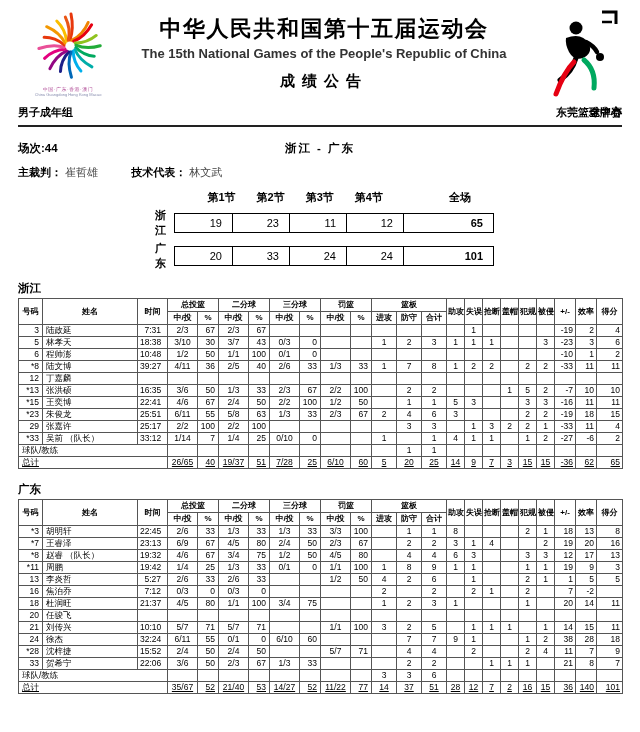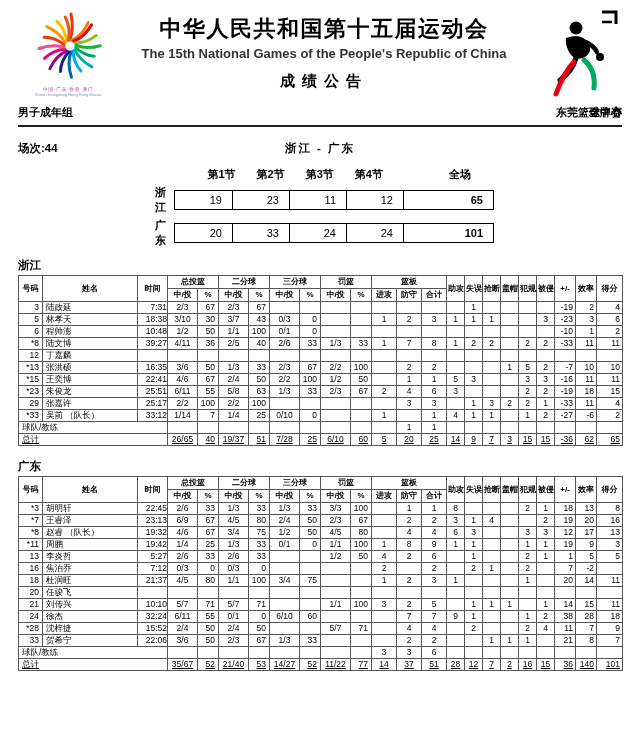--- a/index.html
+++ b/index.html
@@ -46,21 +46,21 @@
 
   
   .team-label{font-size:11.5px;font-weight:bold;margin:10px 0 2px 0;}
   .gd .team-label{margin-top:13px;}
   table.box{width:604px;border-collapse:collapse;table-layout:fixed;border:1.5px solid #000;}
   table.box th,table.box td{border:1px solid #555;padding:0 2px;height:11px;line-height:11px;
         font-size:8.5px;overflow:hidden;white-space:nowrap;box-sizing:border-box;}
   table.box thead th{font-weight:bold;font-size:8px;text-align:center;padding:0 1px;height:12px;line-height:12px;}
   table.box td.c-no{text-align:right;padding-right:3px;}
   table.box td.c-name{text-align:left;padding-left:3px;}
-  table.box td.c-time{text-align:right;padding-right:0;}
+  table.box td.c-time{text-align:right;padding-right:6px;}
   table.box td.c-frac{text-align:center;}
   table.box td.c-pct{text-align:right;padding-right:3px;}
   table.box td.c-mid{text-align:center;}
   table.box td.c-end{text-align:right;padding-right:2px;}
   table.box tr.trow td{border-top:1px solid #555;}
   table.box tr.total td{border-top:1.5px solid #000;text-decoration:underline;}
   table.box td.span-label{text-align:left;padding-left:3px;}
 </style>
 </head>
 <body>
@@ -123,20 +123,26 @@
     <span class="mid">金牌赛</span>
     <span>东莞篮球中心</span>
   </div>
   <hr class="rule">
 
   <div class="game-row">
     <span>场次:44</span>
     <span class="mid">浙江  -  广东</span>
   </div>
 
+  <div class="ref-row">
+    <span class="ref-label">主裁判：</span>
+    <span class="ref-name">崔哲雄</span>
+    <span class="ref-label">技术代表：</span>
+    <span class="ref-name">林文武</span>
+  </div>
 
   <div class="qblock">
     <div class="qhead">
       <span>第1节</span>
       <span>第2节</span>
       <span>第3节</span>
       <span>第4节</span>
       <span class="qtotal">全场</span>
     </div>
     <div class="qrow">

